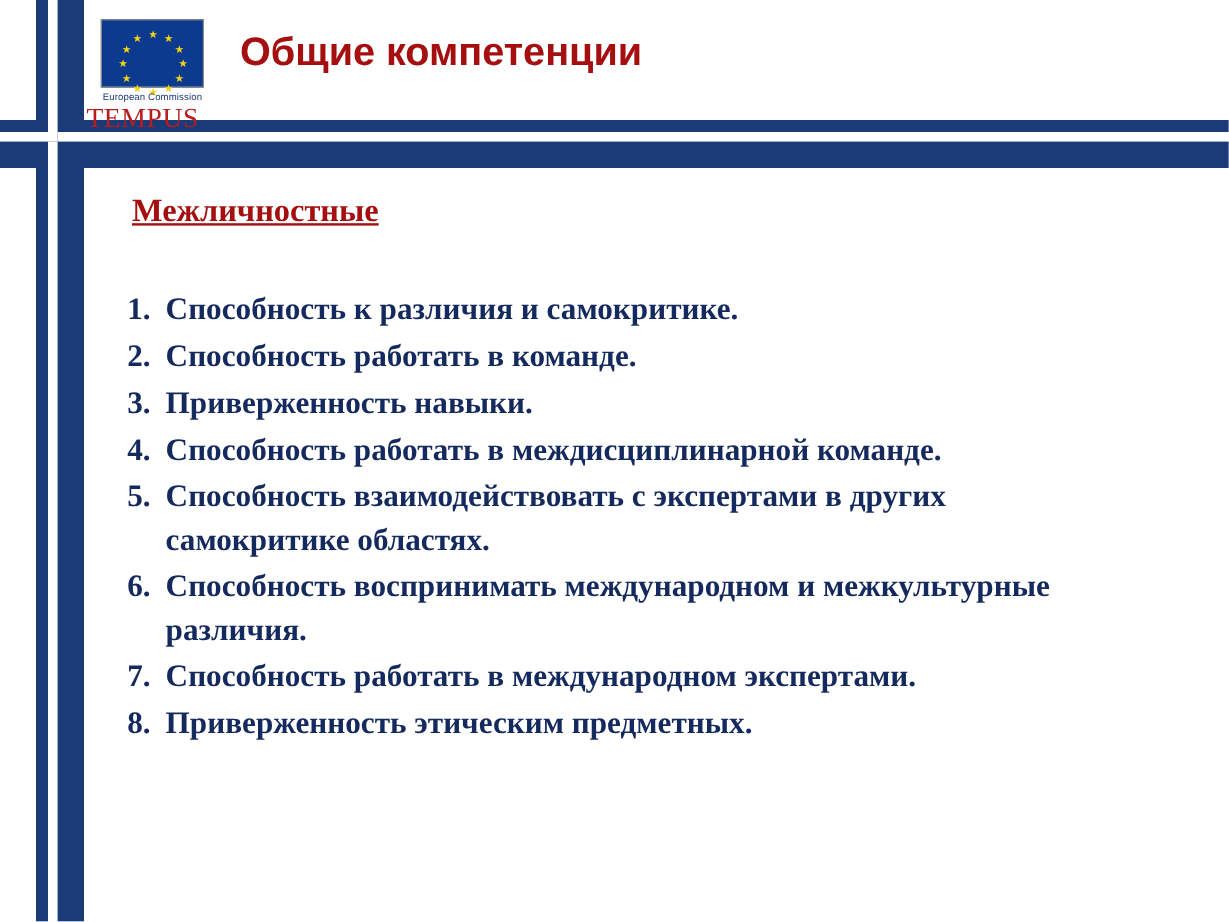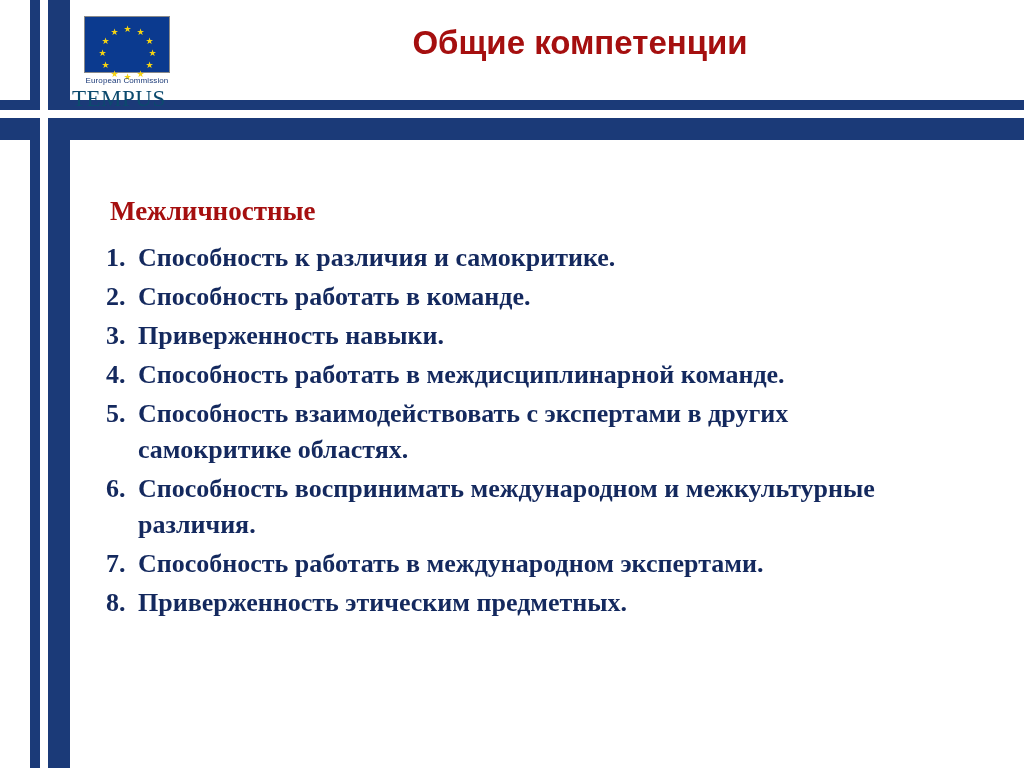--- a/index.html
+++ b/index.html
@@ -95,47 +95,47 @@
     text-align: center;
     letter-spacing: 0.1px;
   }
   .logo-word {
     position: absolute;
     left: 0;
     top: 70px;
     width: 120px;
     font-family: "Liberation Serif", serif;
     font-size: 23px;
-    color: #0c4a6e;
+    color: #b91c1c;
     letter-spacing: 0.5px;
   }
 
   
   .slide-title {
     position: absolute;
     left: 200px;
     top: 24px;
     width: 760px;
-    text-align: center;
+    text-align: left;
     font-family: "Liberation Sans", sans-serif;
     font-weight: bold;
     font-size: 33px;
     color: #a50f0f;
   }
 
   
   .subheading {
     position: absolute;
     left: 110px;
     top: 160px;
     font-family: "Liberation Serif", serif;
     font-weight: bold;
     font-size: 27px;
     color: #a50f0f;
-    margin-top: 36px;
+    text-decoration: underline;
   }
 
   .list {
     position: absolute;
     left: 106px;
     top: 240px;
     width: 830px;
   }
   .list-item {
     display: flex;

